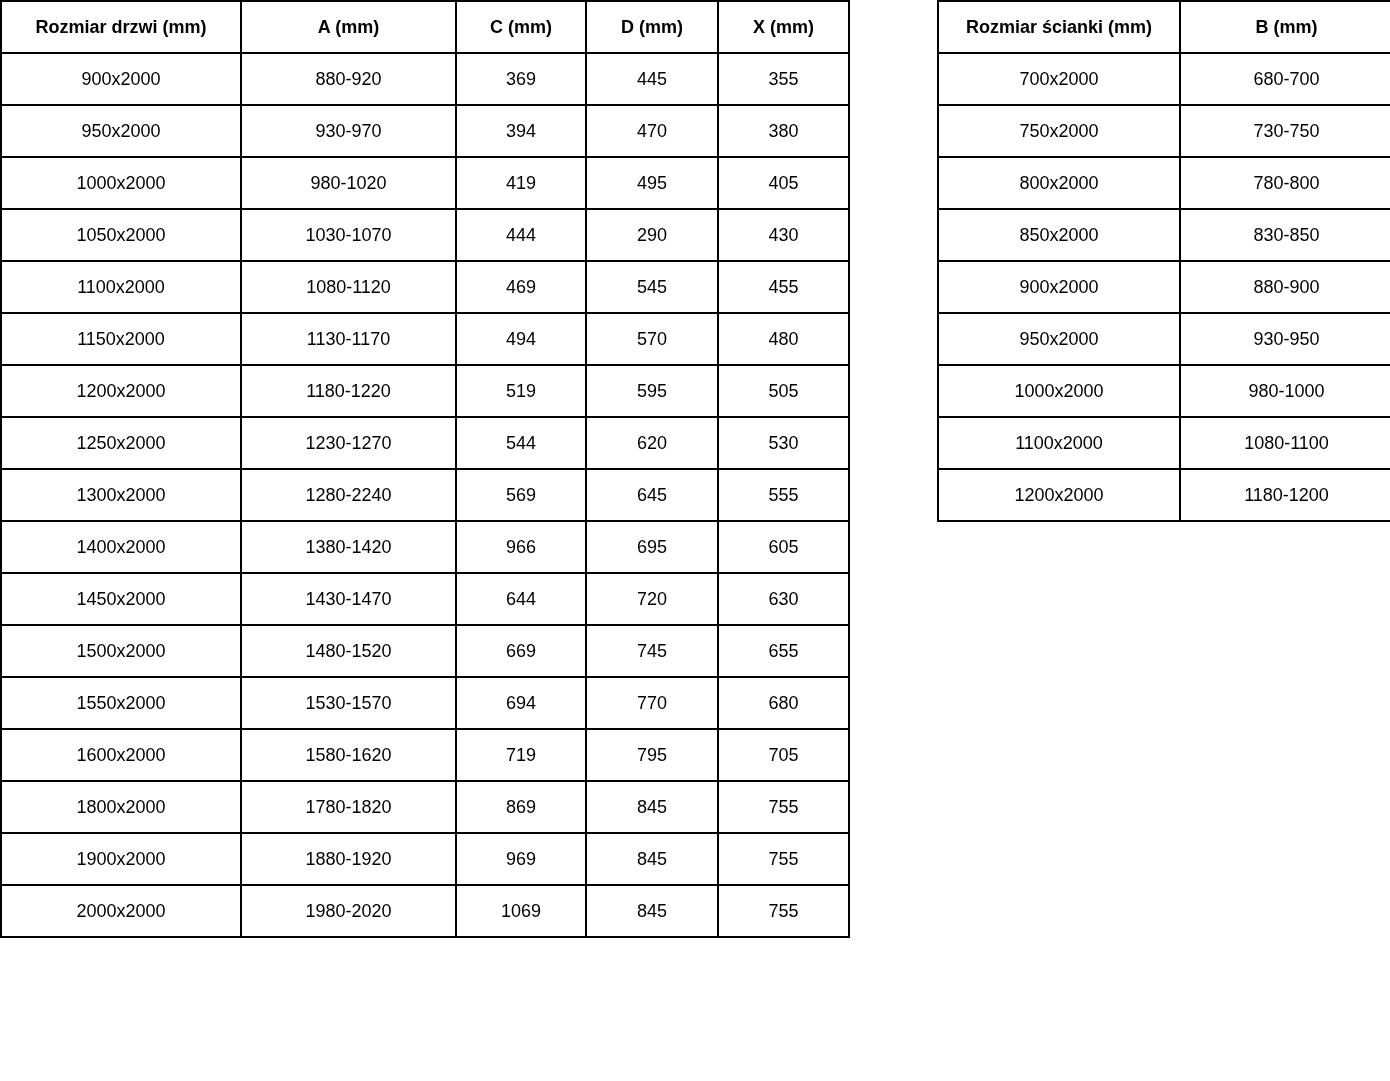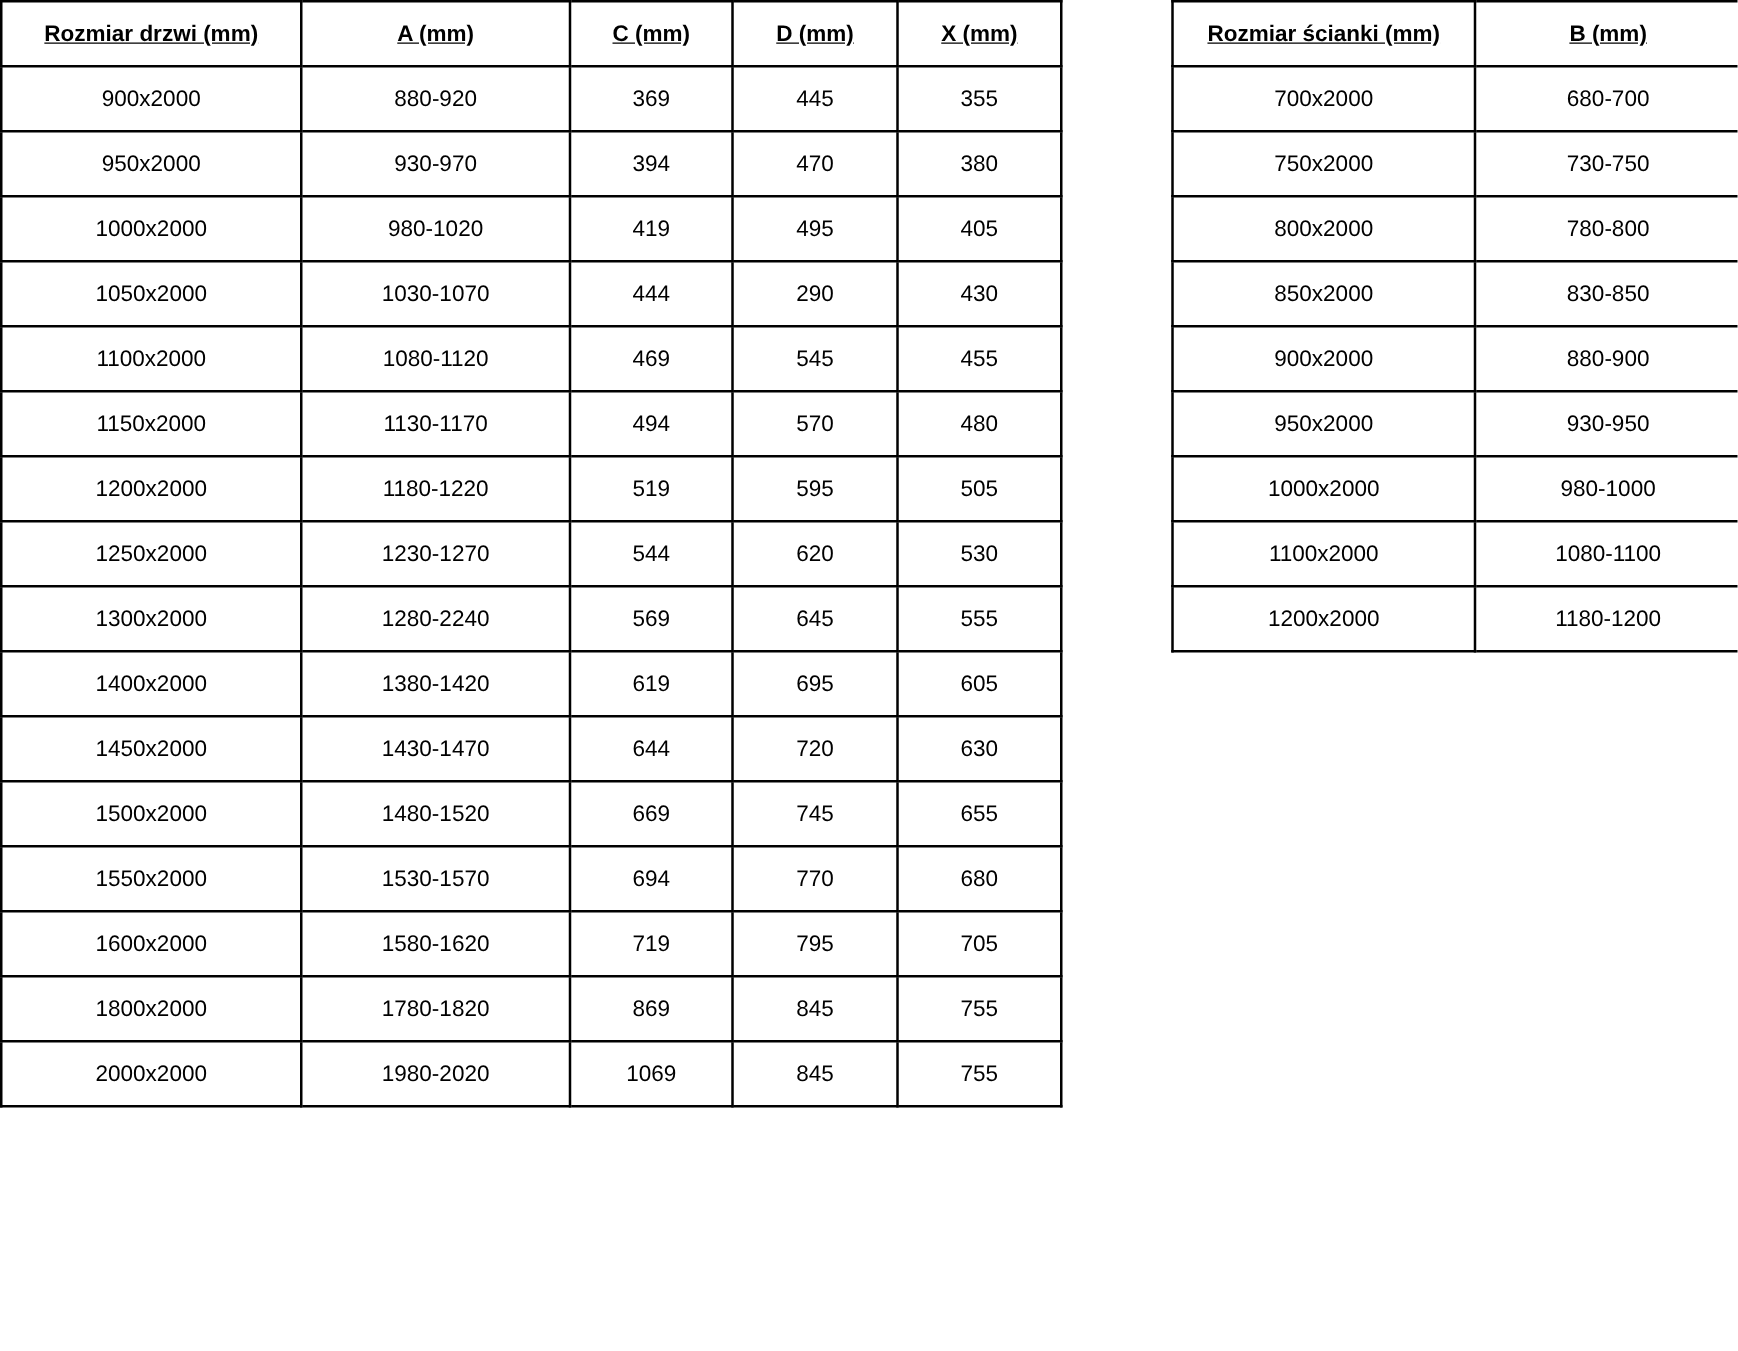--- a/index.html
+++ b/index.html
@@ -29,21 +29,20 @@
     padding: 0;
     height: 50px;
     font-size: 18px;
     line-height: 1;
     white-space: nowrap;
     overflow: hidden;
   }
   th {
     font-weight: bold;
     font-size: 18px;
-    text-decoration: underline;
   }
   #doors-table {
     width: 848px;
   }
   #panels-table {
     width: 455px;
     margin-left: 87px;
   }
 </style>
 </head>
@@ -128,21 +127,21 @@
         <tr>
           <td>1300x2000</td>
           <td>1280-2240</td>
           <td>569</td>
           <td>645</td>
           <td>555</td>
         </tr>
         <tr>
           <td>1400x2000</td>
           <td>1380-1420</td>
-          <td>619</td>
+          <td>966</td>
           <td>695</td>
           <td>605</td>
         </tr>
         <tr>
           <td>1450x2000</td>
           <td>1430-1470</td>
           <td>644</td>
           <td>720</td>
           <td>630</td>
         </tr>
@@ -164,20 +163,27 @@
           <td>1600x2000</td>
           <td>1580-1620</td>
           <td>719</td>
           <td>795</td>
           <td>705</td>
         </tr>
         <tr>
           <td>1800x2000</td>
           <td>1780-1820</td>
           <td>869</td>
+          <td>845</td>
+          <td>755</td>
+        </tr>
+        <tr>
+          <td>1900x2000</td>
+          <td>1880-1920</td>
+          <td>969</td>
           <td>845</td>
           <td>755</td>
         </tr>
         <tr>
           <td>2000x2000</td>
           <td>1980-2020</td>
           <td>1069</td>
           <td>845</td>
           <td>755</td>
         </tr>

